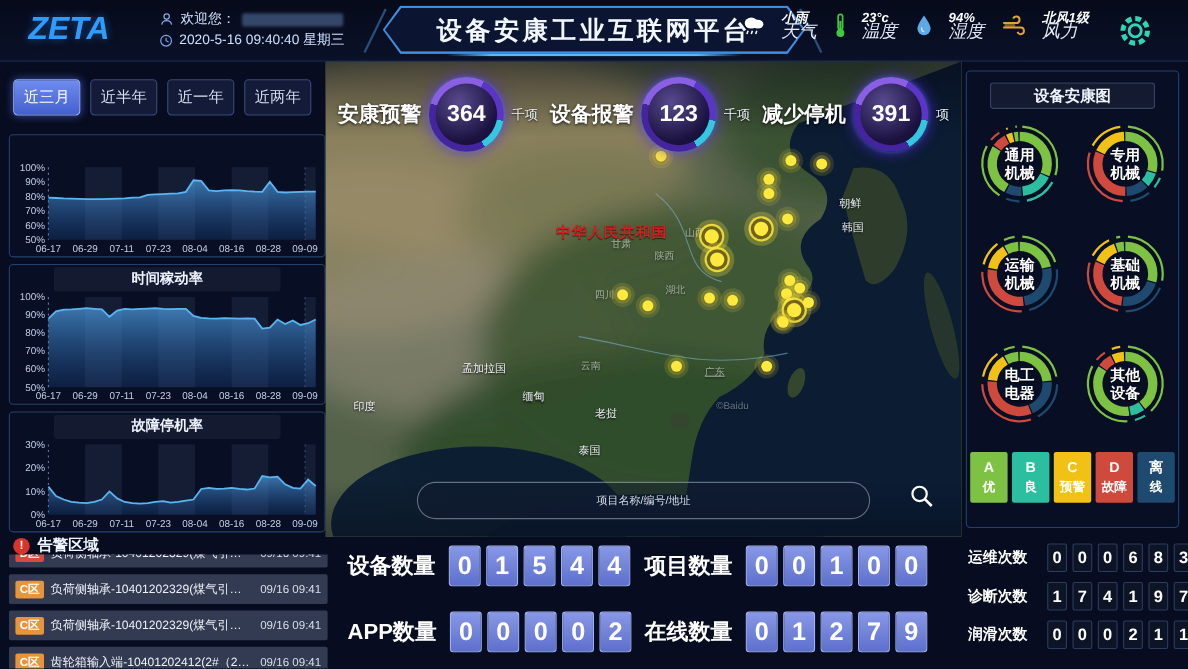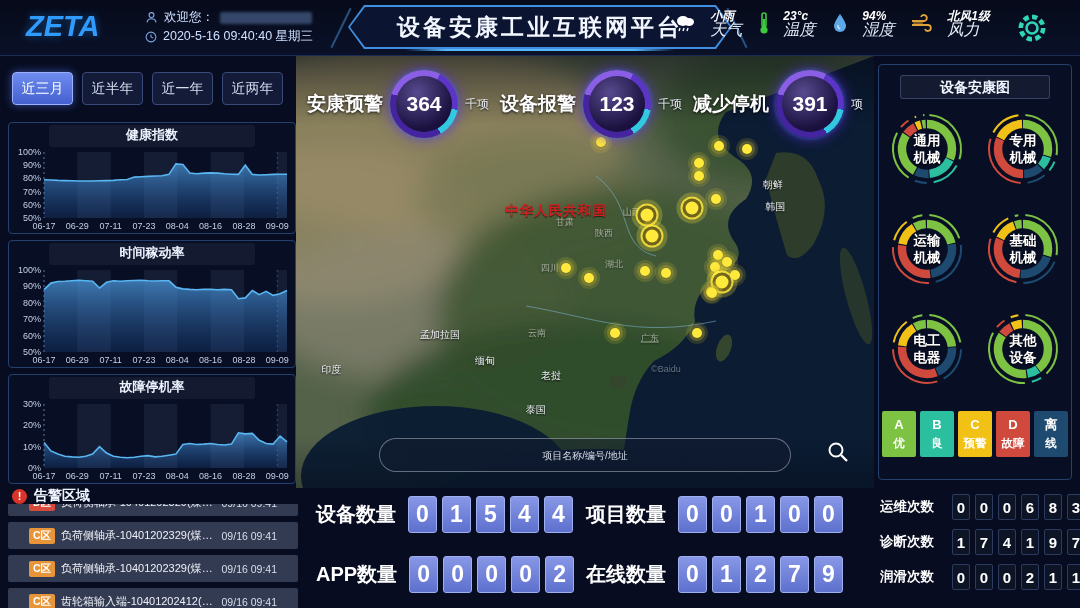--- a/index.html
+++ b/index.html
@@ -51,21 +51,21 @@
   #chartA { top:122px; left:8px; width:288px; height:112px; }  #chartA .chart-host{ height:84px; }
   #chartB { top:240px; left:8px; width:288px; height:128px; }  #chartB .chart-host{ height:100px; }
   #chartC { top:374px; left:8px; width:288px; height:110px; }  #chartC .chart-host{ height:82px; }
 
   .alert-head { position:absolute; left:12px; top:487px; display:flex; align-items:center; gap:7px; z-index:10; }
   .alert-ico { width:15px; height:15px; border-radius:50%; background:#d8342a; color:#fff; font-size:11px;
                font-weight:bold; display:flex; align-items:center; justify-content:center; }
   .alert-title { font-size:14px; font-weight:bold; color:#f0f4ff; }
   .alert-list { position:absolute; left:8px; top:504px; width:290px; height:104px; overflow:hidden; }
   .alert-row { display:flex; align-items:center; gap:6px; height:27px; margin-bottom:6px;
-               background:#333b52; border-radius:2px; padding:0 21px; cursor:pointer; }
+               background:#333b52; border-radius:2px; padding:0 6px; cursor:pointer; }
   .alert-row.clipped { margin-top:-15px; }
   .alert-badge { flex:0 0 26px; height:16px; border-radius:2px; background:#e8953a; color:#fff;
                  font-size:10.5px; font-weight:bold; display:flex; align-items:center; justify-content:center; }
   .alert-text { flex:1; font-size:11px; color:#eef1f8; white-space:nowrap; overflow:hidden; text-overflow:ellipsis; }
   .alert-time { flex:0 0 auto; font-size:10.5px; color:#d9dfec; }
 
   
   .map-area { position:absolute; left:296px; top:56px; width:578px; height:432px; overflow:hidden; background:#55624a; }
   .map-area svg.mapbg { position:absolute; left:0; top:0; }
   .map-shade { position:absolute; inset:0; background:linear-gradient(180deg,rgba(4,7,18,.5),transparent 16%),
@@ -231,21 +231,20 @@
   </div>
 
   <div class="filters">
     <button class="filter-btn active">近三月</button>
     <button class="filter-btn">近半年</button>
     <button class="filter-btn">近一年</button>
     <button class="filter-btn">近两年</button>
   </div>
 
   <div class="panel" id="chartA">
-    <div class="chart-title">健康指数</div>
     <div class="chart-host"><svg width="282" height="84">
           <rect x="66.32571428571428" y="5" width="33.325714285714284" height="66" fill="rgba(140,160,200,0.10)"></rect>
           <rect x="132.97714285714287" y="5" width="33.325714285714284" height="66" fill="rgba(140,160,200,0.10)"></rect>
           <rect x="199.62857142857143" y="5" width="33.325714285714284" height="66" fill="rgba(140,160,200,0.10)"></rect>
           <rect x="266.28" y="5" width="9.720000000000027" height="66" fill="rgba(140,160,200,0.10)"></rect>
           <defs>
             <linearGradient id="ag0" x1="0" y1="0" x2="0" y2="1">
               <stop offset="0" stop-color="rgba(80,160,230,0.7)"></stop>
               <stop offset="1" stop-color="rgba(30,80,150,0.25)"></stop>
             </linearGradient>

